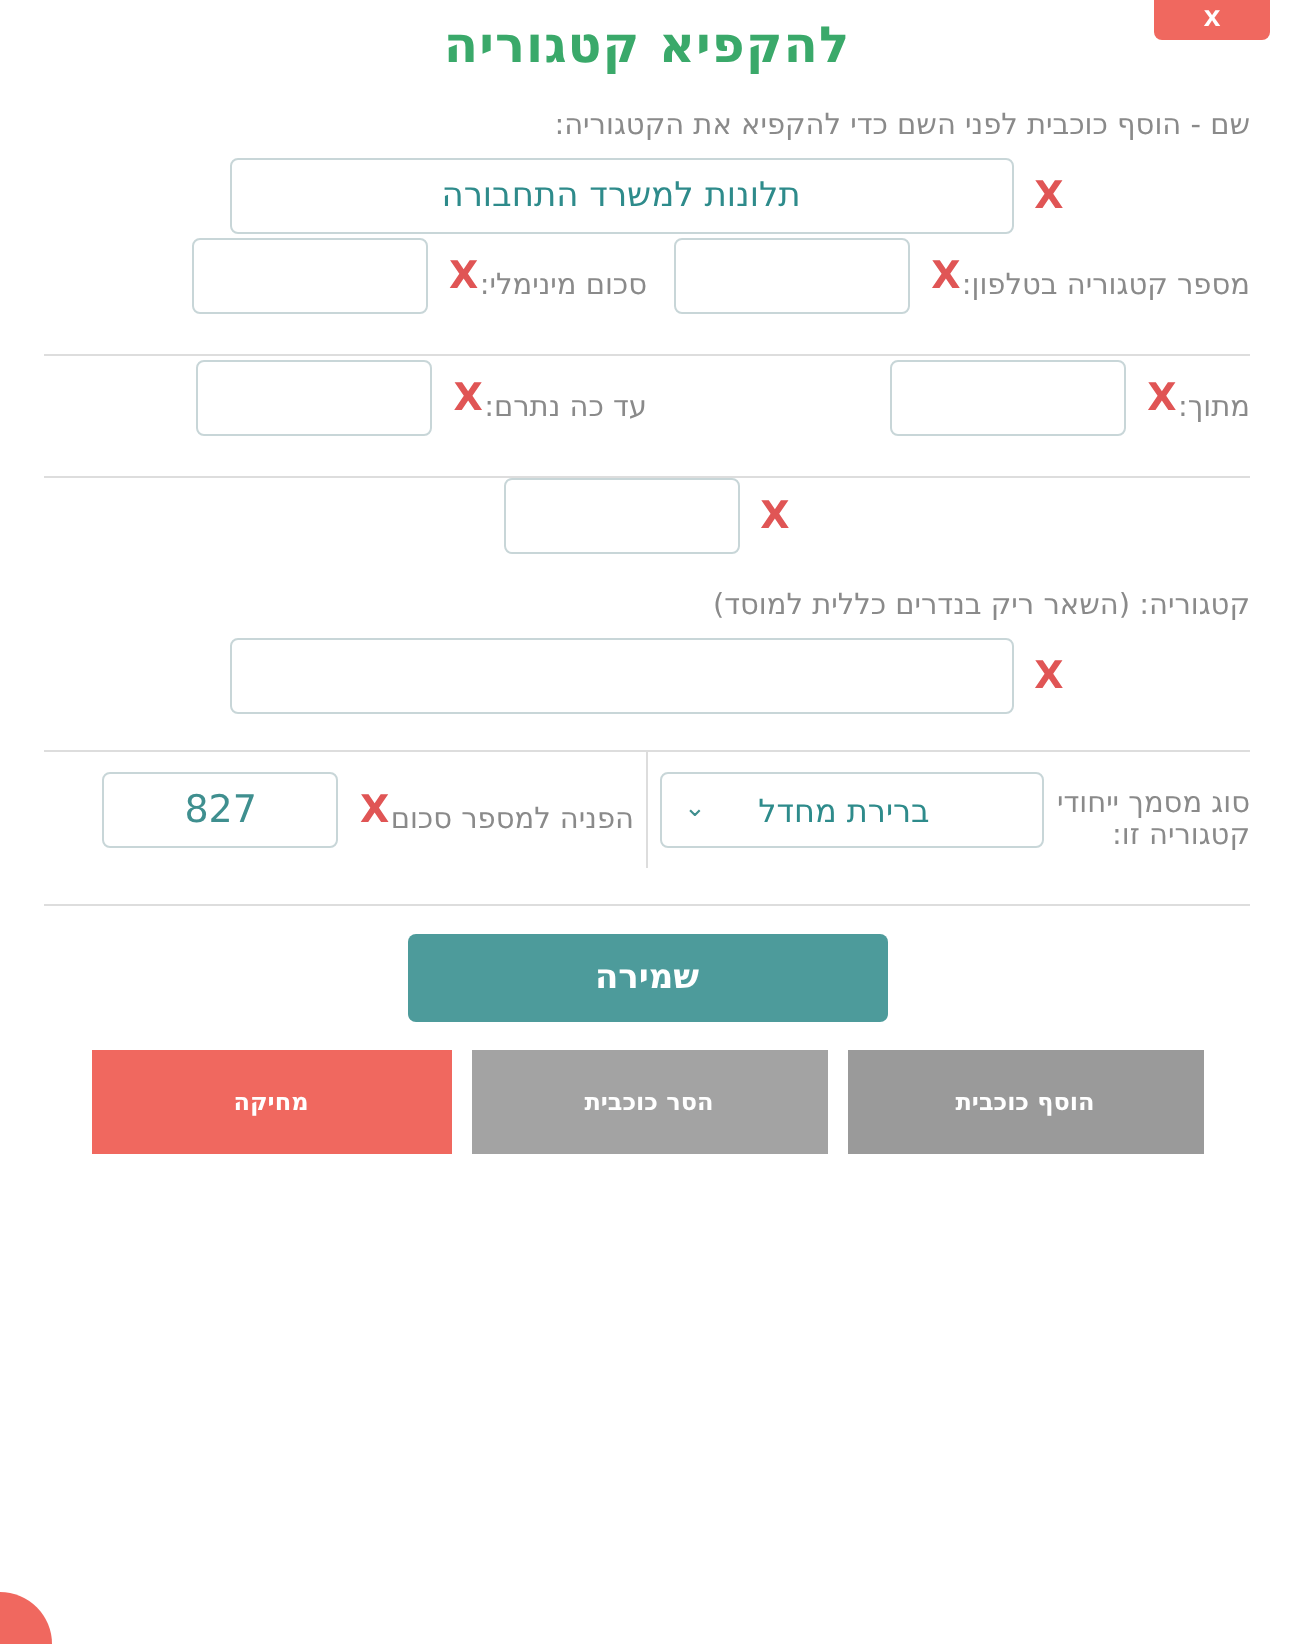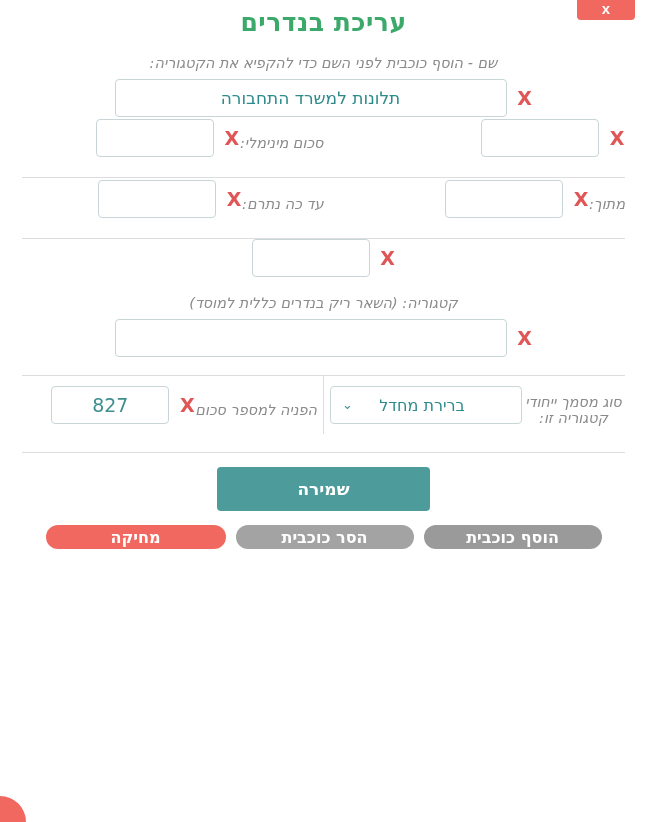--- a/index.html
+++ b/index.html
@@ -46,26 +46,24 @@
     font-size: 25px;
     font-weight: bold;
     letter-spacing: 0.5px;
   }
 
   .content {
     padding: 0 22px;
   }
 
   .label {
-    text-align: center;
     color: #8a8a8a;
     font-size: 14.5px;
     margin: 18px 0 8px 0;
     direction: rtl;
-    font-style: italic;
   }
 
   .row-field {
     display: flex;
     flex-direction: row;
     align-items: center;
     justify-content: center;
     gap: 10px;
   }
 
@@ -149,45 +147,45 @@
   .divider-vert {
     width: 1px;
     background: #dddddd;
     align-self: stretch;
     margin: 0 6px;
   }
 
   .save-btn {
     display: block;
     margin: 14px auto 0 auto;
-    width: 213px;
+    width: 240px;
     height: 44px;
     background: #4d9b9b;
     color: #fff;
     border: none;
     border-radius: 4px;
     font-size: 17px;
     font-weight: bold;
     cursor: pointer;
     font-family: "DejaVu Sans", "Liberation Sans", sans-serif;
   }
 
   .btn-row {
     display: flex;
     flex-direction: row;
     justify-content: center;
     gap: 10px;
     margin-top: 14px;
   }
   .btn {
-    height: 24px;
+    height: 52px;
     border: none;
-    border-radius: 12px;
+    border-radius: 0;
     color: #fff;
-    font-size: 16px;
+    font-size: 12px;
     font-weight: bold;
     cursor: pointer;
     font-family: "DejaVu Sans", "Liberation Sans", sans-serif;
   }
   .btn-delete { width: 180px; background: #f0685f; }
   .btn-add    { width: 178px; background: #9a9a9a; }
   .btn-remove { width: 178px; background: #a3a3a3; }
 
   .corner {
     position: absolute;
@@ -199,32 +197,33 @@
     border-top-right-radius: 26px;
   }
 </style>
 </head>
 <body>
 
 <div class="page">
 
   <button class="close-btn">x</button>
 
-  <h1 class="title">עריכת בנדרים</h1>
+  <h1 class="title">להקפיא קטגוריה</h1>
 
   <div class="content">
 
     <div class="label">שם - הוסף כוכבית לפני השם כדי להקפיא את הקטגוריה:</div>
     <div class="row-field">
       <span class="x-btn">X</span>
       <input type="text" class="wide" value="תלונות למשרד התחבורה" style="">
     </div>
 
     <div class="two-col">
       <div class="col">
+        <div class="label">מספר קטגוריה בטלפון:</div>
         <div class="row-field">
           <span class="x-btn">X</span>
           <input type="text" class="small" value="" style="">
         </div>
       </div>
       <div class="col">
         <div class="label">סכום מינימלי:</div>
         <div class="row-field">
           <span class="x-btn">X</span>
           <input type="text" class="small" value="" style="">

